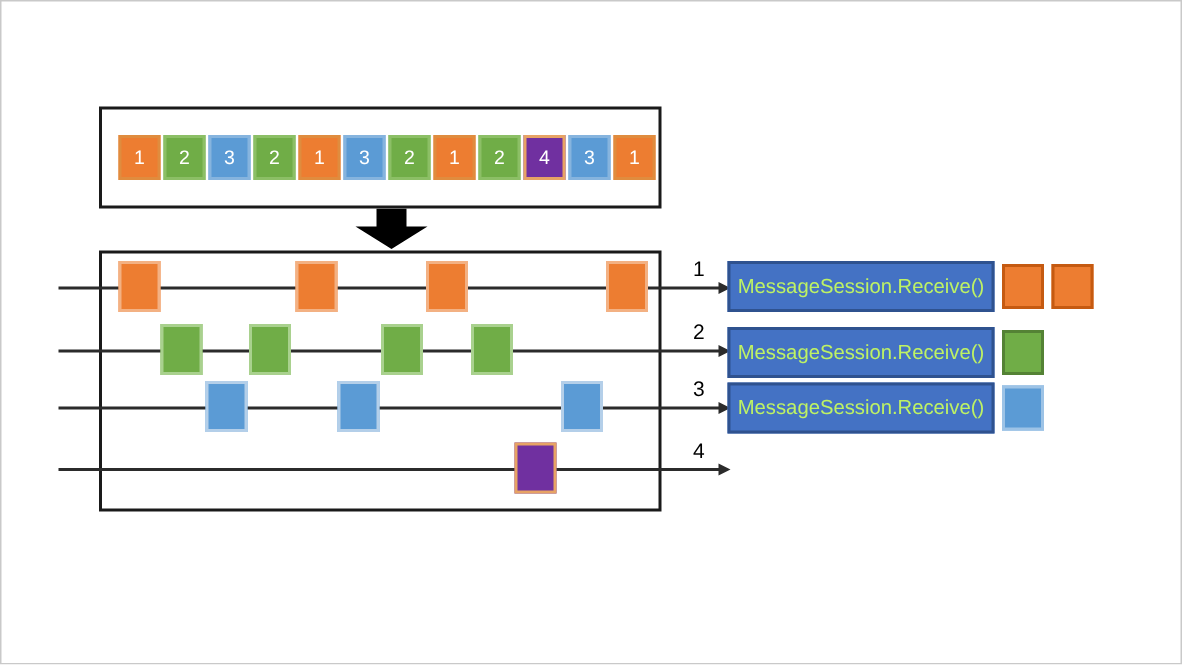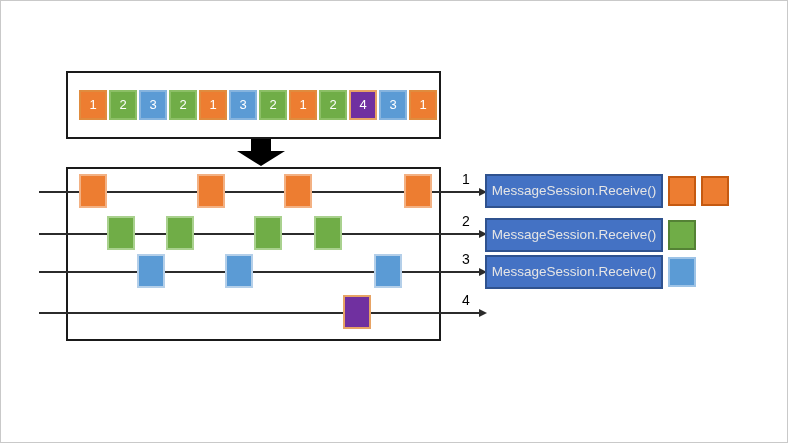--- a/index.html
+++ b/index.html
@@ -86,21 +86,21 @@
   }
 
   
   .receive-box {
     position: absolute;
     width: 178px;
     height: 34px;
     background: #4472c4;
     border: 2px solid #2f528f;
     box-sizing: border-box;
-    color: #e5e5e5;
+    color: #bef264;
     font-size: 13.5px;
     line-height: 30px;
     text-align: center;
     white-space: nowrap;
     font-family: "Liberation Sans", sans-serif;
   }
 
   
   .swatch {
     position: absolute;

